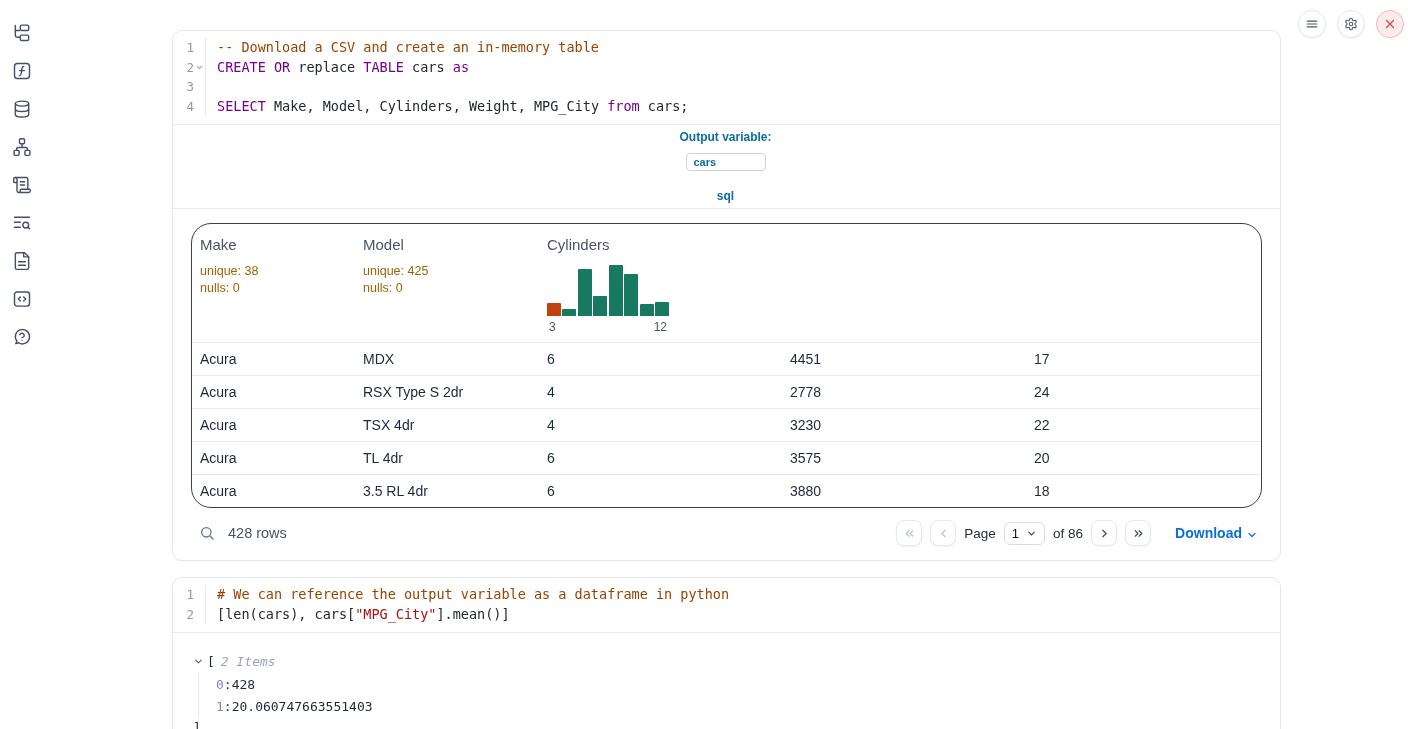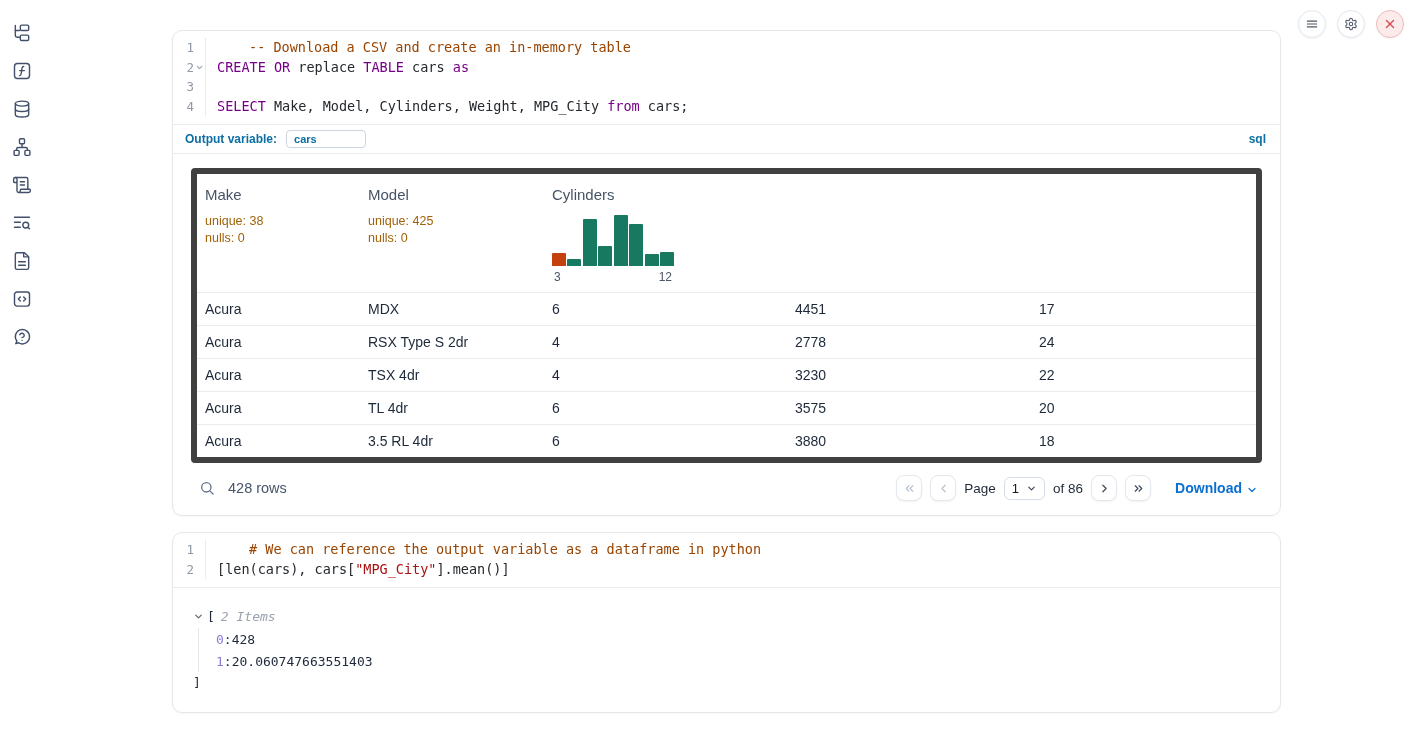--- a/index.html
+++ b/index.html
@@ -31,34 +31,34 @@
     font-size:13.5px; line-height:19.5px; }
   .code-line { display:flex; }
   .gutter { flex:0 0 33px; border-right:1px solid #e8ebf0; display:flex;
     align-items:center; justify-content:flex-end; color:#8f99a8; font-size:12.5px; }
   .gutter .num { text-align:right; }
   .gutter .foldslot { width:11px; height:14px; display:flex; align-items:center; justify-content:center; color:#9aa3b2; }
   .gutter .foldslot svg { width:9px; height:9px; }
   .code-text { padding-left:11px; white-space:pre; color:#24292e; }
   .tok-keyword { color:#770088; }
   .tok-string  { color:#aa1111; }
-  .tok-comment { color:#994400;margin-left:32px; }
+  .tok-comment { color:#994400; }
   .tok-plain   { color:#24292e; }
   
   .ovbar { display:flex; align-items:center; gap:9px; padding:5px 14px 5px 12px;
-    border-top:1px solid #e8ebf0; }
+    border-top:1px solid #e8ebf0;flex-direction:column; }
   .ovlabel { font-size:12px; font-weight:700; color:#0c6ea4; }
   .ovinput { width:80px; height:18px; border:1px solid #ccd4e0; border-radius:4px;
     font-family:"Liberation Sans",sans-serif; font-size:11px; font-weight:700;
     color:#0c6ea4; padding:1px 7px; outline:none; }
   .ovspacer { flex:1; }
   .sqlbadge { font-size:12px; font-weight:700; color:#0c6ea4; }
   
   .outsec { border-top:1px solid #e8ebf0; padding:14px 18px 11px; }
-  .tpanel { border:6px solid #404040; border-radius:4px; overflow:hidden; }
+  .tpanel { border:1px solid #404040; border-radius:20px; overflow:hidden; }
   .tgrid { display:grid; grid-template-columns:163px 184px 243px 244px 1fr; }
   .thead { padding:12px 0 8px; }
   .th { padding:0 8px; cursor:pointer; }
   .th-name { font-size:15px; color:#475467; }
   .th-stats { margin-top:10px; font-size:12.5px; line-height:17px; color:#a16207; }
   .hist { margin-top:8px; width:122px; height:55px; display:flex; align-items:flex-end; gap:1.5px; }
   .hist .bar { flex:1; border-radius:1px 1px 0 0; }
   .hist-axis { width:122px; display:flex; justify-content:space-between;
     font-size:12px; color:#4b5563; margin-top:4px; padding:0 2px; }
   .tr { border-top:1px solid #e8ebf0; height:33px; align-items:center; }

